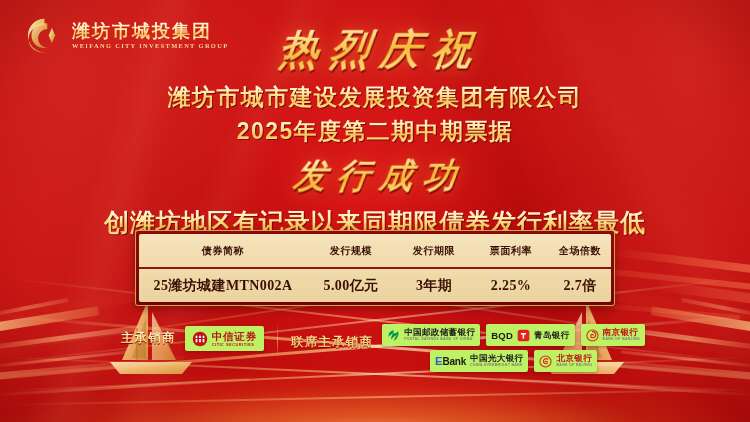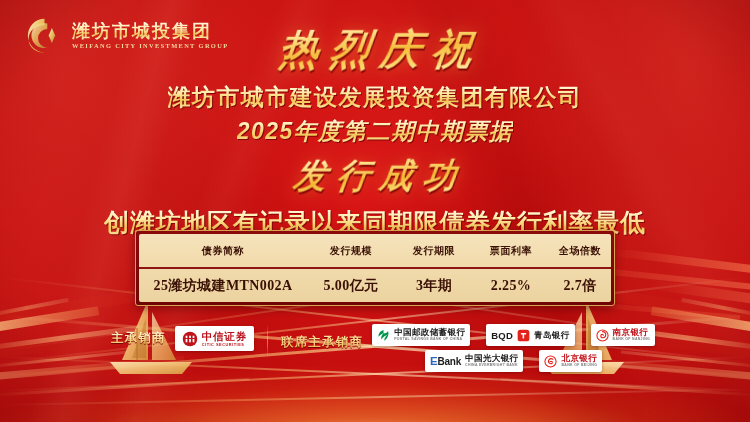--- a/index.html
+++ b/index.html
@@ -144,21 +144,20 @@
     margin-bottom:3px;
   }
   .t-issue {
     font-family:"Liberation Sans", sans-serif;
     font-size:23px; font-weight:700; letter-spacing:1.4px;
     background:linear-gradient(180deg,#fffbe8 6%,#ffeaa4 34%,#f3c658 62%,#ffeaa8 88%);
     -webkit-background-clip:text; background-clip:text;
     color:transparent; -webkit-text-fill-color:transparent;
     filter:drop-shadow(1px 1.5px 0 rgba(115,2,2,.85));
     margin-bottom:4px;
-    font-style:italic;
   }
   .t-success {
     font-family:"Liberation Serif", serif;
     font-size:33px; font-weight:700; font-style:italic;
     letter-spacing:10px; text-indent:10px;
     background:linear-gradient(175deg,#fff6d2 4%,#ffdf86 28%,#f4b734 54%,#fcd76c 74%,#fff2c4 96%);
     -webkit-background-clip:text; background-clip:text;
     color:transparent; -webkit-text-fill-color:transparent;
     filter:drop-shadow(1.5px 2px 0 rgba(110,0,0,.75)) drop-shadow(0 0 8px rgba(255,190,70,.28));
     transform:skewX(-8deg) scaleY(1.05);
@@ -219,25 +218,25 @@
     color:transparent; -webkit-text-fill-color:transparent;
     filter:drop-shadow(.8px 1px 0 rgba(110,2,2,.85));
     white-space:nowrap;
   }
   .divider {
     width:1px; height:34px; margin:2px 13px 0 13px;
     background:linear-gradient(180deg, rgba(255,220,150,0), rgba(255,220,150,.55), rgba(255,220,150,0));
   }
   .uw-joint { display:flex; align-items:flex-start; gap:9px; }
   .joint-rows { display:flex; flex-direction:column; gap:4px; padding-top:2px; }
-  .joint-row { display:flex; gap:16px; }
+  .joint-row { display:flex; gap:6px; }
   .joint-row.r2 { justify-content:center; }
 
   .logo-card {
-    background:#ffffff;
+    background:#bef264;
     border-radius:2px;
     padding:2px 5px;
     display:flex; align-items:center; gap:4px;
     box-shadow:0 1px 3px rgba(60,0,0,.35);
     height:22px;
   }
   .lc-txt { display:flex; flex-direction:column; line-height:1; justify-content:center; }
   .lc-cn {
     font-family:"Liberation Sans", sans-serif;
     font-size:8.6px; font-weight:700; color:#232323; letter-spacing:.3px; white-space:nowrap;

